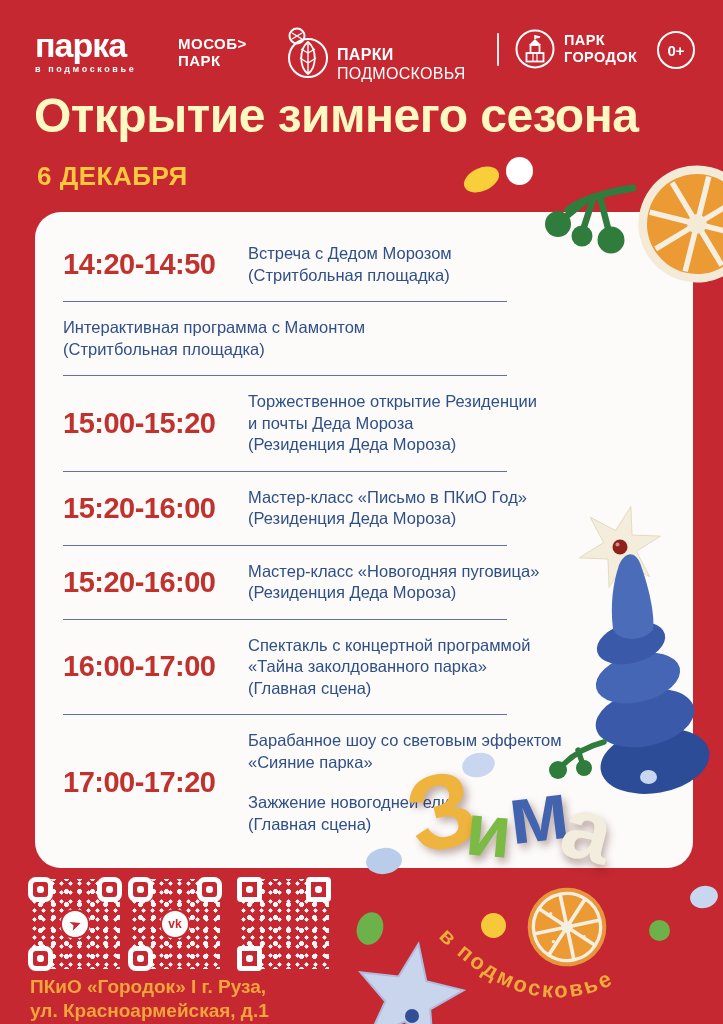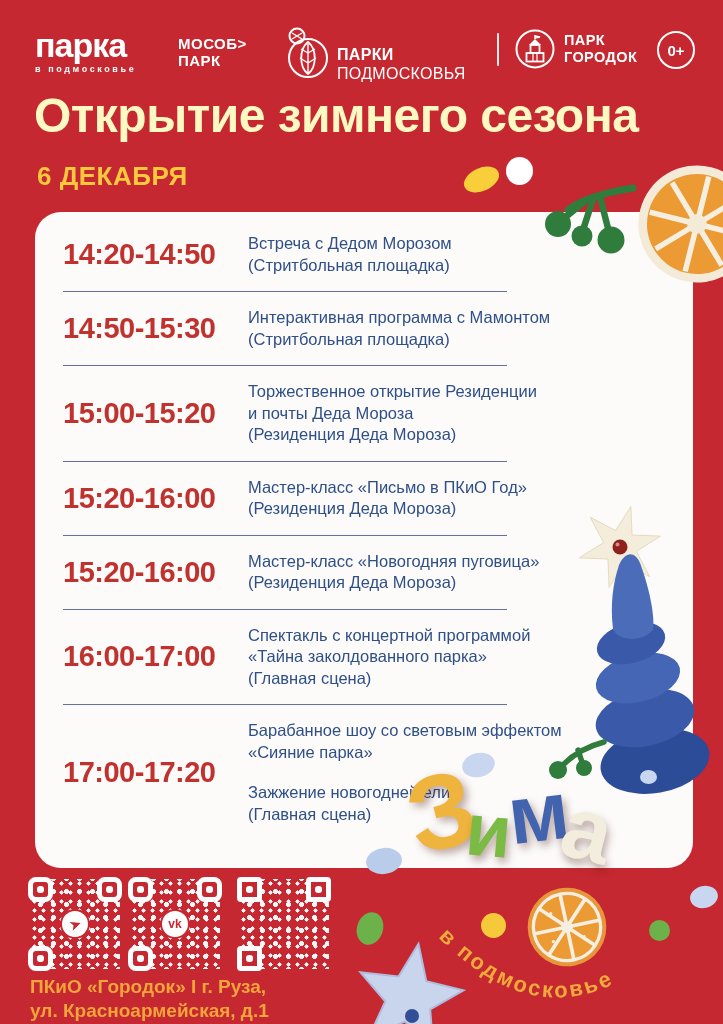--- a/index.html
+++ b/index.html
@@ -20,21 +20,21 @@
   .header-divider { position:absolute; left:497px; top:33px; width:2px; height:33px; background:rgba(255,255,255,.9); border-radius:1px; z-index:4; }
   .logo-gorodok { position:absolute; left:514px; top:28px; display:flex; align-items:center; color:#fff; z-index:4; }
   .gorodok-text { margin-left:8px; font-size:14.5px; line-height:17px; font-weight:700; letter-spacing:.4px; }
   .age-badge { position:absolute; left:657px; top:31px; width:38px; height:38px; border:2px solid #fff; border-radius:50%;
     color:#fff; display:flex; align-items:center; justify-content:center; font-size:15px; font-weight:700; z-index:4; }
   
   .title { position:absolute; left:34px; top:88px; width:680px; color:#fef9c3; font-size:48px; font-weight:800; letter-spacing:-.5px; z-index:4; }
   .date  { position:absolute; left:37px; top:161px; color:#fdc83d; font-size:26px; font-weight:700; letter-spacing:.5px; z-index:4; }
   
   .card { position:absolute; left:35px; top:212px; width:658px; height:656px; background:#fcfbfa; border-radius:26px; z-index:2; overflow:hidden; }
-  .rows { }
+  .rows { padding-top:10px; }
   .row { display:flex; align-items:center; padding:15px 20px 15px 28px; }
   .row.first { padding-top:21px; }
   .time { width:185px; flex:none; font-size:29px; font-weight:800; color:#c0322e; letter-spacing:-.5px; }
   .desc { font-size:16.5px; line-height:21.5px; color:#2f4f87; font-weight:500; }
   .desc .para-gap { margin-top:19px; }
   .divider { height:1px; background:#63719d; margin-left:28px; width:444px; }
   
   .qr { position:absolute; top:877px; width:94px; height:94px; z-index:3; }
   .qr-1 { left:28px; } .qr-2 { left:128px;text-align:center; } .qr-3 { left:237px; }
   .qr-pattern { position:absolute; inset:2px;
@@ -160,21 +160,20 @@
       <div class="row first">
         <div class="time">14:20-14:50</div>
         <div class="desc">
           <div>Встреча с Дедом Морозом</div>
           <div>(Стритбольная площадка)</div>
         </div>
       </div>
       <div class="divider"></div>
 
       <div class="row">
-        <div class="time">14:50-15:30</div>
         <div class="desc">
           <div>Интерактивная программа с Мамонтом</div>
           <div>(Стритбольная площадка)</div>
         </div>
       </div>
       <div class="divider"></div>
 
       <div class="row">
         <div class="time">15:00-15:20</div>
         <div class="desc">

